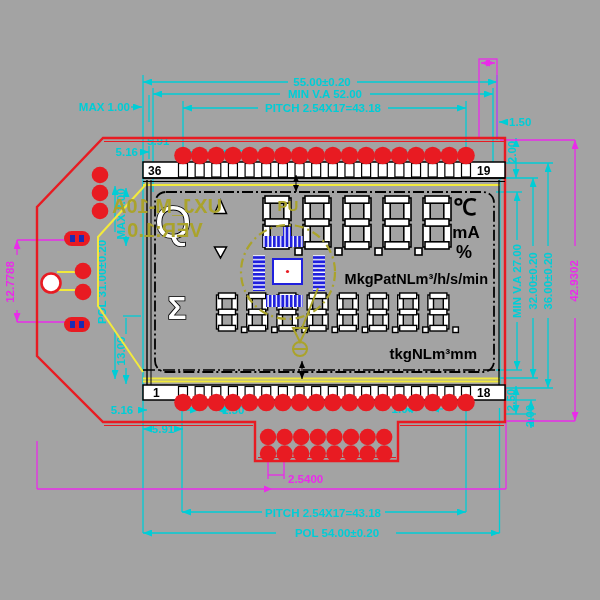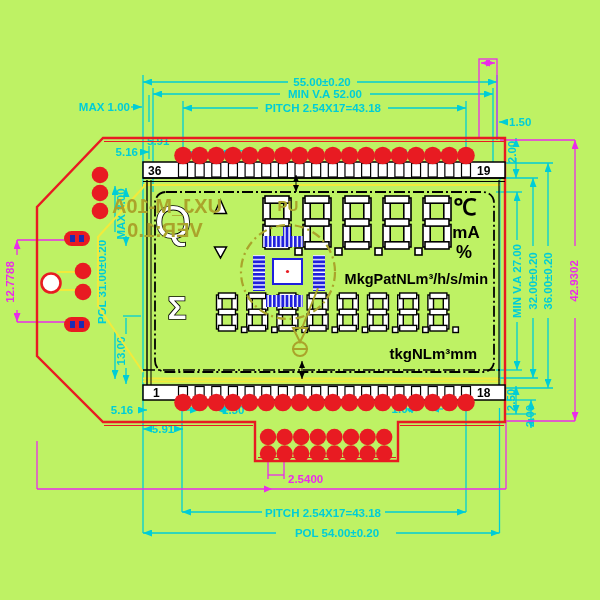--- a/index.html
+++ b/index.html
@@ -1,16 +1,16 @@
 <!DOCTYPE html>
 <html><head>
 <meta charset="utf-8">
 <style>
   html,body{margin:0;padding:0;background:#fff;}
-  .canvas{position:relative;width:600px;height:600px;background:#bef264;overflow:hidden;
+  .canvas{position:relative;width:600px;height:600px;background:#a3a3a3;overflow:hidden;
           font-family:"Liberation Sans",sans-serif;}
   svg{display:block;}
   text{font-family:"Liberation Sans",sans-serif;}
   .dim{fill:#00cdd6;font-size:11.5px;font-weight:bold;}
   .dimm{fill:#ea2bea;font-size:11.5px;font-weight:bold;}
   .pinlab{fill:#000;font-size:12px;font-weight:bold;}
   .lcdt{fill:#000;font-weight:bold;}
   .silk{fill:#aaa32b;font-weight:bold;}
 </style>
 </head>

